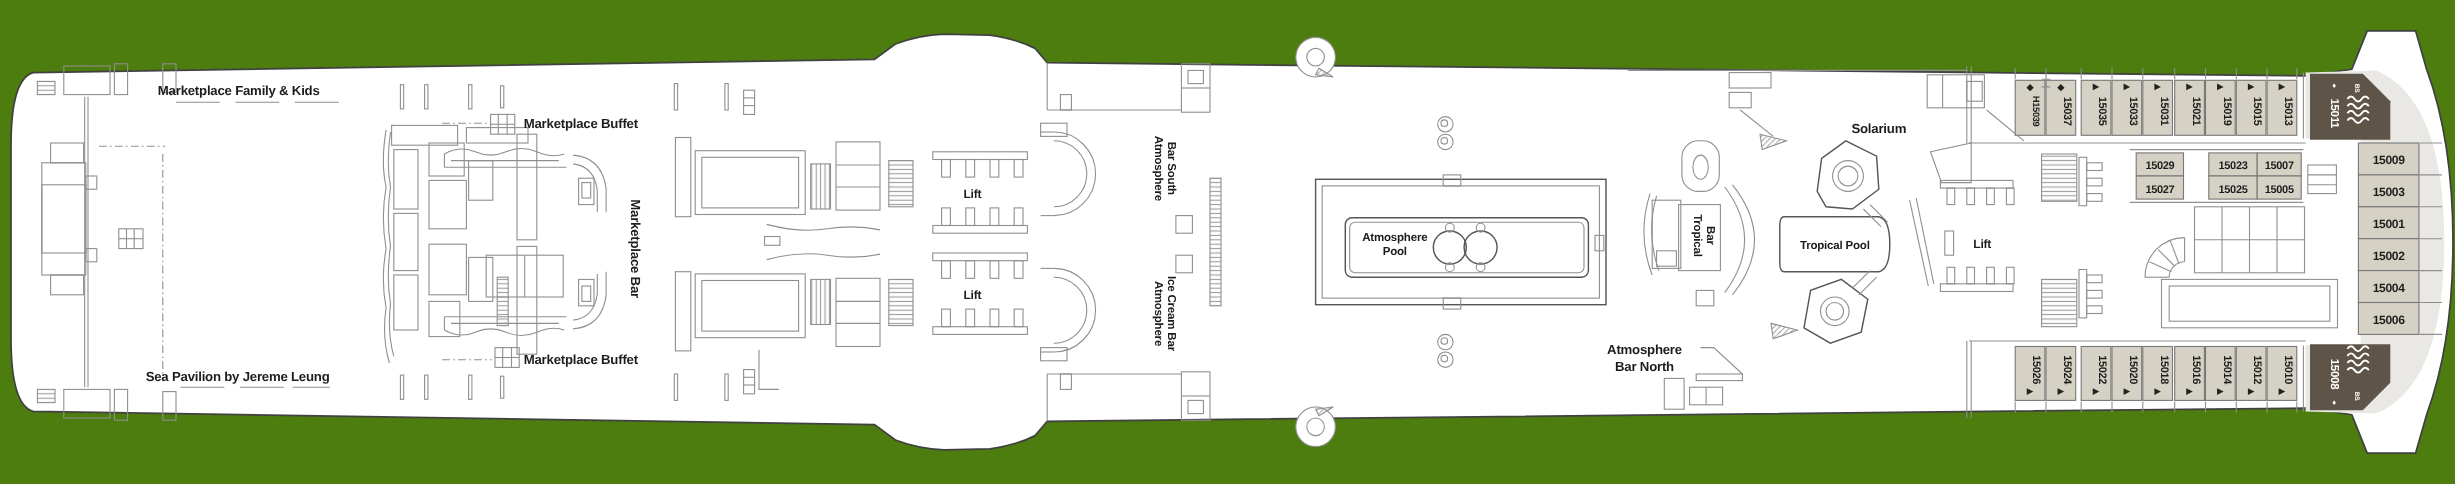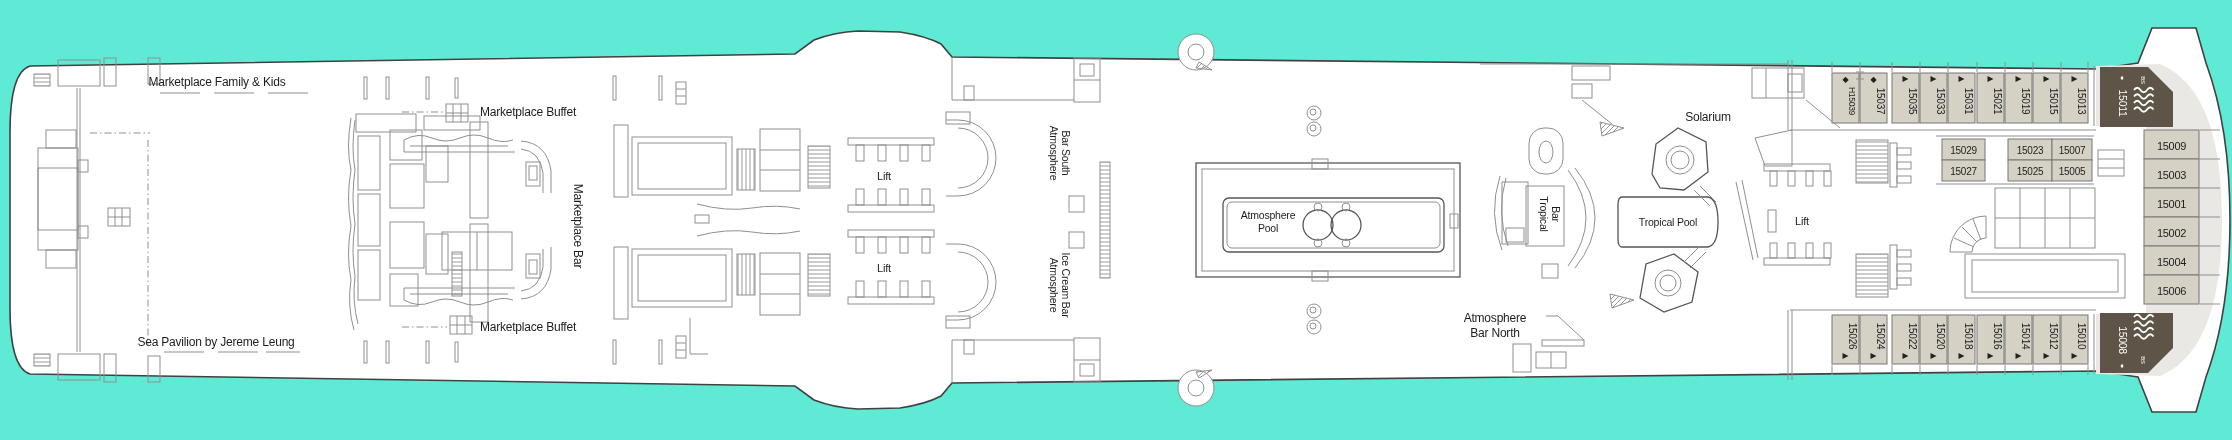--- a/index.html
+++ b/index.html
@@ -1,17 +1,17 @@
 <!DOCTYPE html>
 <html style="--hull: #414141; --line: #8f8f8f; --bal: #e9e8e4; --txt: #1d1d1d;"><head>
 <meta charset="utf-8">
 <style>
   html,body{margin:0;padding:0;background:#ffffff;}
-  .stage{position:relative;width:2232px;height:440px;background:#5eead4;overflow:hidden;
-         font-family:"Liberation Sans",sans-serif;}
+  .stage{position:relative;width:2232px;height:440px;background:#4d7c0f;overflow:hidden;
+         font-family:"Liberation Sans",sans-serif;font-weight:bold;}
   svg{display:block;}
   
   .hull{fill:#ffffff;stroke:var(--hull,#414141);stroke-width:1.6;}
   .ln{stroke:var(--line,#8f8f8f);fill:none;stroke-width:1;}
   .lnf{stroke:var(--line,#8f8f8f);fill:#ffffff;stroke-width:1;}
   .dk{stroke:#565656;fill:none;stroke-width:1.3;}
   .dd{stroke:var(--line,#8f8f8f);fill:none;stroke-width:1;stroke-dasharray:7 3 1.5 3;}
   .bal{fill:var(--bal,#e9e8e4);stroke:none;}
   .tread{fill:url(#treadsH);stroke:var(--line,#8f8f8f);stroke-width:1;}
   .treadv{fill:url(#treadsV);stroke:var(--line,#8f8f8f);stroke-width:1;}

